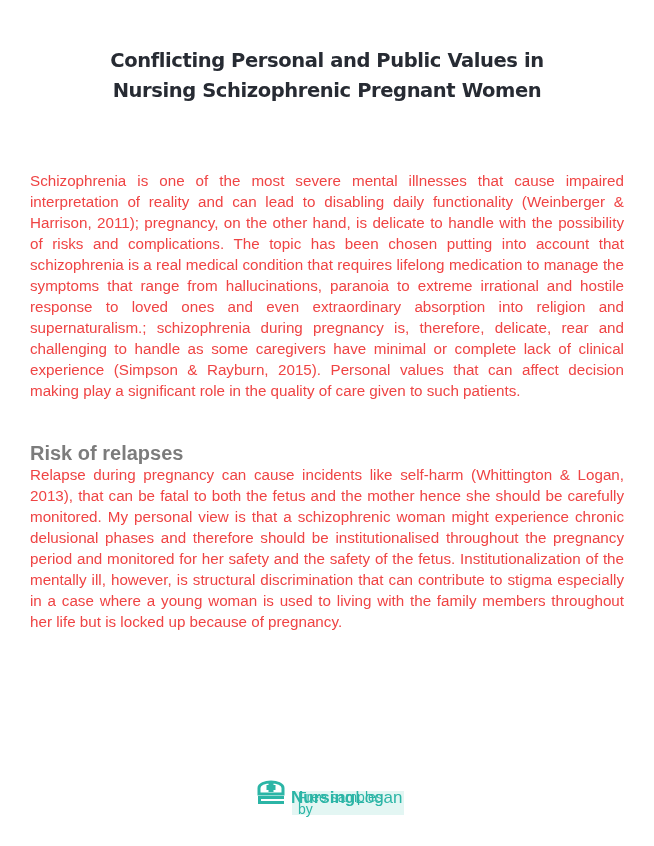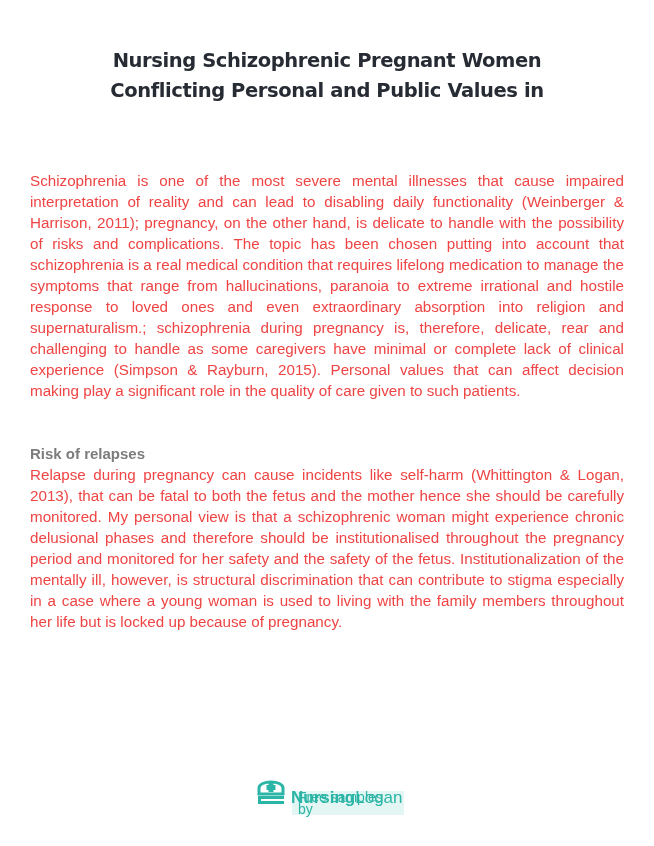--- a/index.html
+++ b/index.html
@@ -16,39 +16,39 @@
     }
     .body-text {
       position: absolute; left: 30px; width: 594px;
       font-family: "Liberation Sans", sans-serif;
       font-size: 15.2px;
       line-height: 21px;
       color: #ef4444;
       text-align: justify;
     }
     .p1 { top: 170px; }
-    .heading { position: absolute; left: 30px; top: 443px; font-family: "Liberation Sans", sans-serif; font-weight: bold; font-size: 15px; line-height: 21px; color: #7c7c7c; }
+    .heading { position: absolute; left: 30px; top: 443px; font-family: "Liberation Sans", sans-serif; font-weight: bold; font-size: 20px; line-height: 21px; color: #7c7c7c; }
     .p2 { top: 464px; }
     .logo { position: absolute; left: 254px; top: 772px; width: 150px; height: 40px; }
     .logo-icon { position: absolute; left: 0; top: 2px; width: 34px; height: 34px; }
     .tagline {
       position: absolute; left: 38px; top: 19px;
       background: #e3f6f3; color: #2bb5a6;
       font-family: "Liberation Sans", sans-serif; font-size: 14px; line-height: 12px;
       padding: 0 6px;
     }
     .brand { position: absolute; left: 37px; top: 15px; font-family: "Liberation Sans", sans-serif; font-size: 17px; line-height: 22px; color: #2bb5a6; white-space: nowrap; }
     .brand b { font-weight: bold; }
   </style>
 </head>
 <body>
 
 <div class="title">
+  <div>Conflicting Personal and Public Values in</div>
   <div>Nursing Schizophrenic Pregnant Women</div>
-  <div>Conflicting Personal and Public Values in</div>
 </div>
 
 <p class="body-text p1" style="margin:0">Schizophrenia is one of the most severe mental illnesses that cause impaired interpretation of reality and can lead to disabling daily functionality (Weinberger &amp; Harrison, 2011); pregnancy, on the other hand, is delicate to handle with the possibility of risks and complications. The topic has been chosen putting into account that schizophrenia is a real medical condition that requires lifelong medication to manage the symptoms that range from hallucinations, paranoia to extreme irrational and hostile response to loved ones and even extraordinary absorption into religion and supernaturalism.; schizophrenia during pregnancy is, therefore, delicate, rear and challenging to handle as some caregivers have minimal or complete lack of clinical experience (Simpson &amp; Rayburn, 2015). Personal values that can affect decision making play a significant role in the quality of care given to such patients.</p>
 
 <div class="heading">Risk of relapses</div>
 
 <p class="body-text p2" style="margin:0">Relapse during pregnancy can cause incidents like self-harm (Whittington &amp; Logan, 2013), that can be fatal to both the fetus and the mother hence she should be carefully monitored. My personal view is that a schizophrenic woman might experience chronic delusional phases and therefore should be institutionalised throughout the pregnancy period and monitored for her safety and the safety of the fetus. Institutionalization of the mentally ill, however, is structural discrimination that can contribute to stigma especially in a case where a young woman is used to living with the family members throughout her life but is locked up because of pregnancy.</p>
 
 <div class="logo">
   <svg class="logo-icon" viewBox="0 0 34 34">

